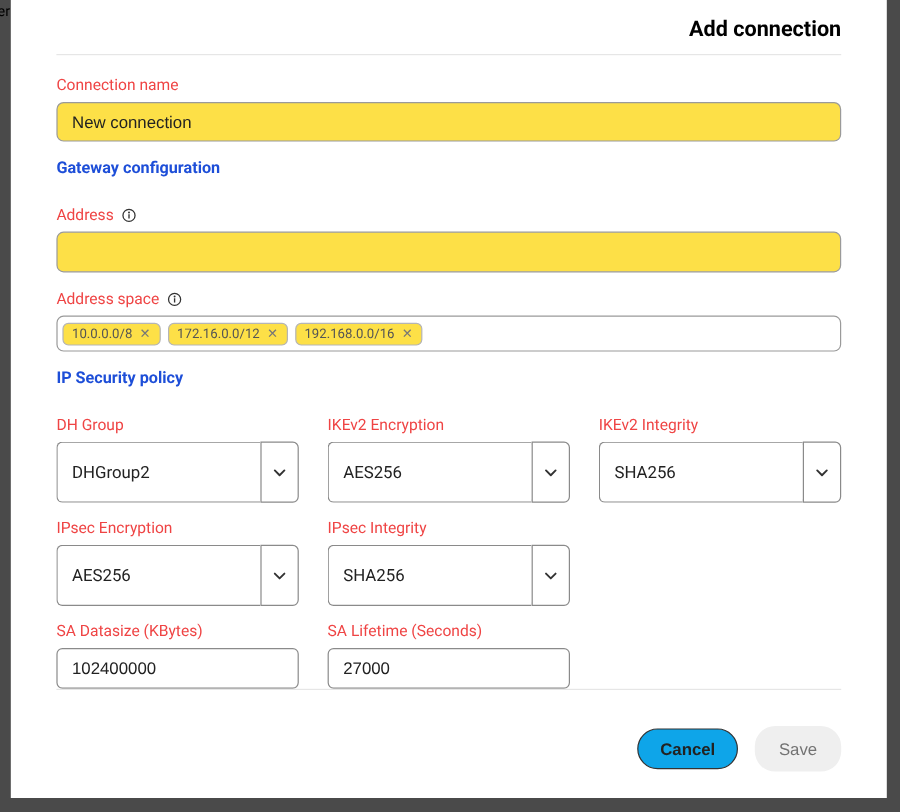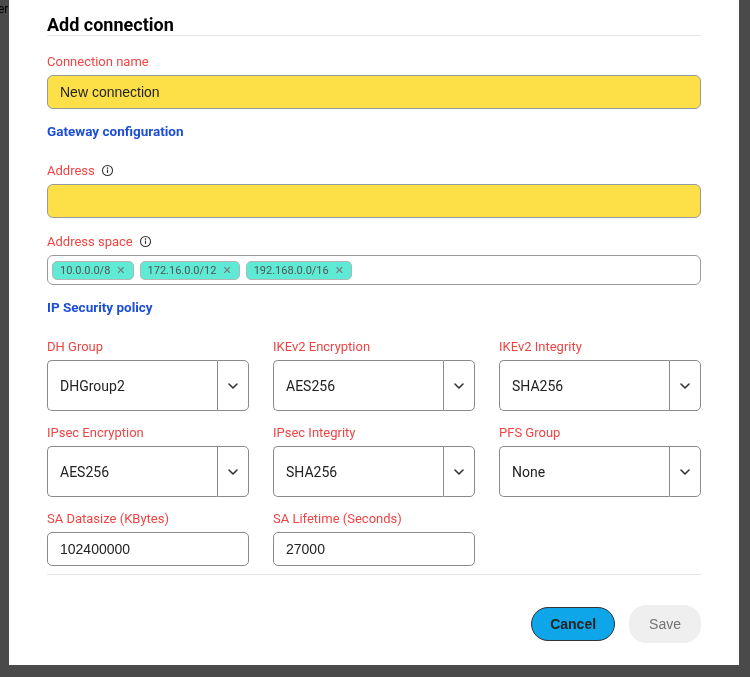--- a/index.html
+++ b/index.html
@@ -26,20 +26,22 @@
       bottom: 12px;
       background: #fff;
       padding: 14px 38px 22px 38px;
       display: flex;
       flex-direction: column;
     }
     h1 {
       font-size: 18px;
       font-weight: 700;
       color: #000;
+      margin-bottom: 10px;
+      text-align: right;
     }
     hr.thin {
       border: none;
       border-top: 1px solid #e6e6e6;
       margin: 0 0 18px 0;
     }
     .field-label {
       font-size: 13px;
       color: #ef4444;
       margin-bottom: 6px;
@@ -78,21 +80,21 @@
     }
     .tag {
       display: inline-flex;
       align-items: center;
       gap: 6px;
       border: 1px solid #b5b5b5;
       border-radius: 5px;
       padding: 2px 7px;
       font-size: 11px;
       color: #555;
-      background: #5eead4;
+      background: #fde047;
     }
     .tag-x {
       font-size: 11px;
       color: #777;
       cursor: pointer;
       line-height: 1;
     }
     .grid3 {
       display: grid;
       grid-template-columns: repeat(3, 1fr);
@@ -294,31 +296,20 @@
       <div class="field-label">IPsec Integrity</div>
       <div class="select-wrap">
         <div class="select-body">SHA256</div>
         <div class="select-btn">
           <svg width="12" height="12" viewBox="0 0 12 12">
               <path d="M2 4l4 4 4-4" fill="none" stroke="#333" stroke-width="1.6" stroke-linecap="round" stroke-linejoin="round"></path>
             </svg>
         </div>
       </div>
     </div>
-    <div>
-      <div class="field-label">PFS Group</div>
-      <div class="select-wrap">
-        <div class="select-body">None</div>
-        <div class="select-btn">
-          <svg width="12" height="12" viewBox="0 0 12 12">
-              <path d="M2 4l4 4 4-4" fill="none" stroke="#333" stroke-width="1.6" stroke-linecap="round" stroke-linejoin="round"></path>
-            </svg>
-        </div>
-      </div>
-    </div>
   </div>
 
   <div class="grid3-two">
     <div>
       <div class="field-label">SA Datasize (KBytes)</div>
       <input class="plain-input" type="text" value="102400000" style="">
     </div>
     <div>
       <div class="field-label">SA Lifetime (Seconds)</div>
       <input class="plain-input" type="text" value="27000" style="">

